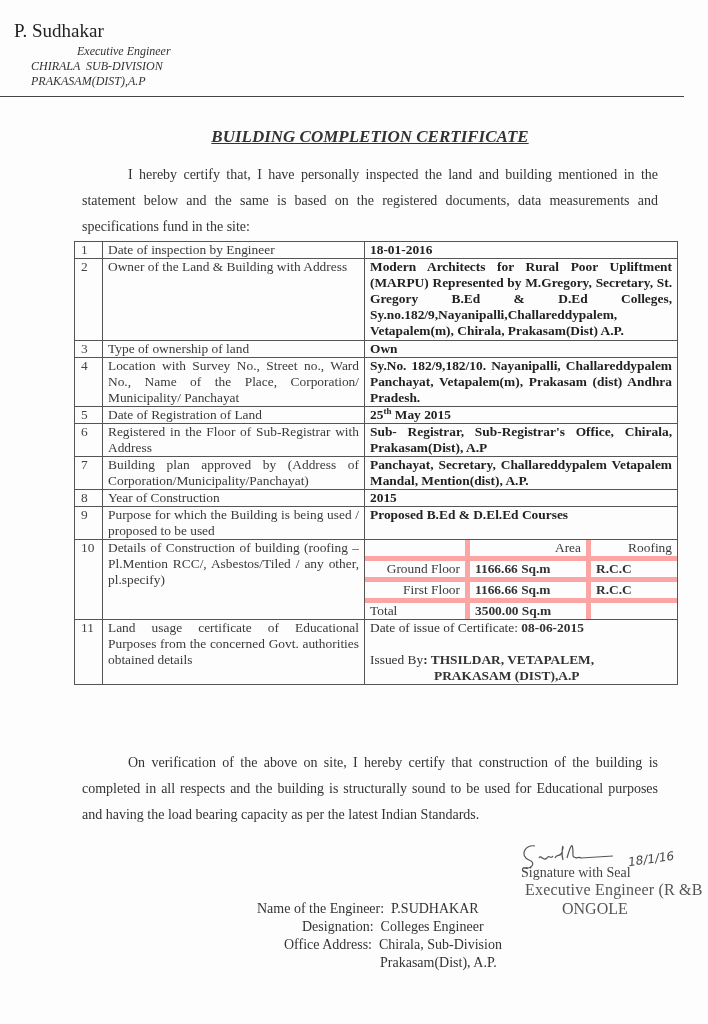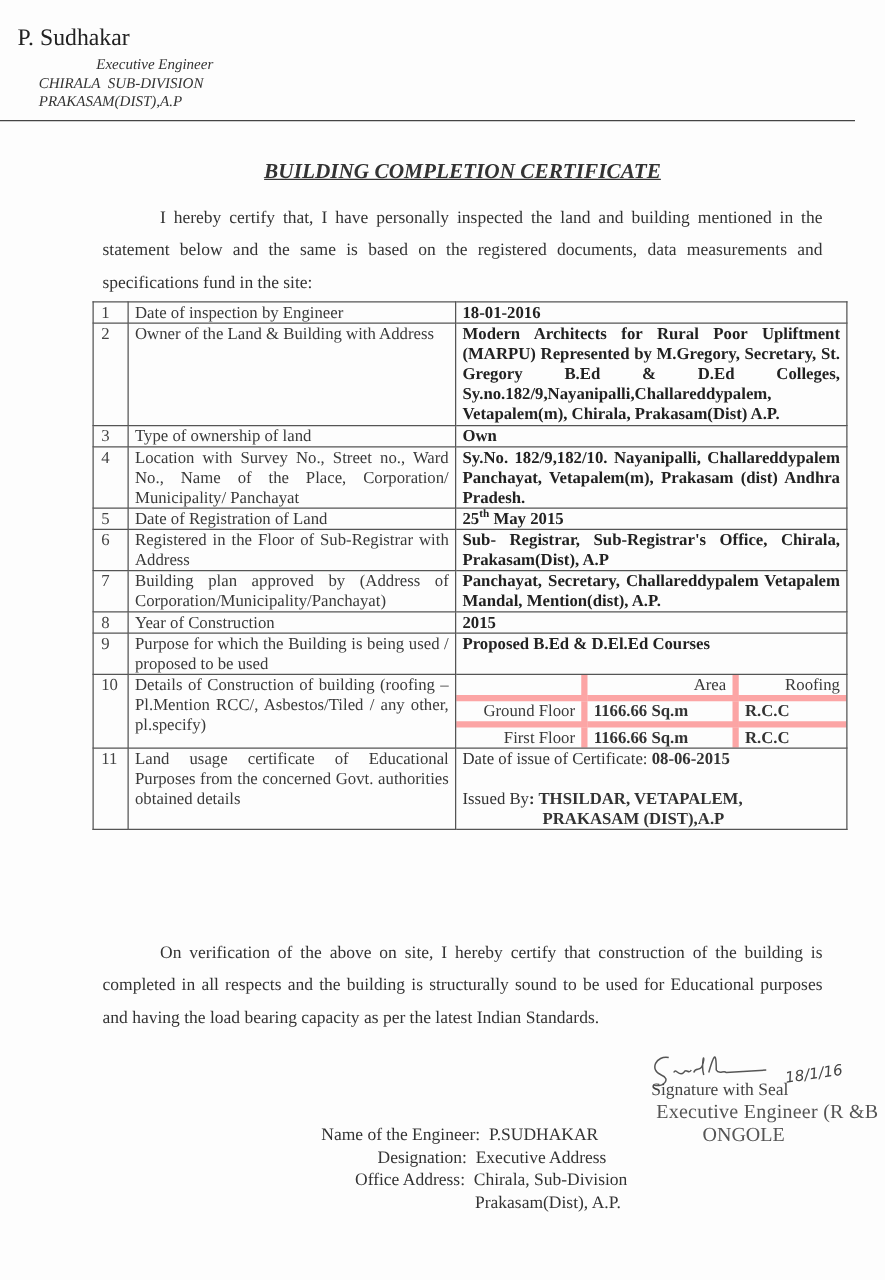--- a/index.html
+++ b/index.html
@@ -128,20 +128,25 @@
         <tr>
           <td>Ground Floor</td>
           <td>1166.66 Sq.m</td>
           <td>R.C.C</td>
         </tr>
         <tr>
           <td>First Floor</td>
           <td>1166.66 Sq.m</td>
           <td>R.C.C</td>
         </tr>
+        <tr>
+          <td class="total-label">Total</td>
+          <td>3500.00 Sq.m</td>
+          <td></td>
+        </tr>
       </tbody>
           </table>
     </td>
   </tr>
   <tr>
     <td class="num">11</td>
     <td class="desc">Land usage certificate of Educational Purposes from the concerned Govt. authorities obtained details</td>
     <td style="color:#333">
       <div><span>Date of issue of Certificate: </span><b>08-06-2015</b></div>
       <div style="height:16px"></div>
@@ -156,15 +161,15 @@
 
 <svg class="abs signature" viewBox="0 0 100 40">
   <path d="M18 12 C8 10, 2 22, 12 26 C20 29, 14 36, 6 34 M22 24 C24 20, 26 28, 30 24 C32 20, 34 26, 36 22 M38 24 C40 18, 44 26, 46 14 C46 8, 44 20, 46 26 M50 24 C54 10, 56 6, 56 22 C58 26, 62 22, 64 24 L96 22" fill="none" stroke="#555" stroke-width="1.2"></path>
 </svg>
 <div class="abs sig-date">18/1/16</div>
 <div class="abs sig-label">Signature with Seal</div>
 <div class="abs seal-line1">Executive Engineer (R &amp;B</div>
 <div class="abs seal-line2">ONGOLE</div>
 
 <div class="abs eng eng-name" style="white-space:pre">Name of the Engineer:  P.SUDHAKAR</div>
-<div class="abs eng eng-desig" style="white-space:pre">Designation:  Executive Address</div>
+<div class="abs eng eng-desig" style="white-space:pre">Designation:  Colleges Engineer</div>
 <div class="abs eng eng-office" style="white-space:pre">Office Address:  Chirala, Sub-Division</div>
 <div class="abs eng eng-office2">Prakasam(Dist), A.P.</div>
 
 </body></html>

